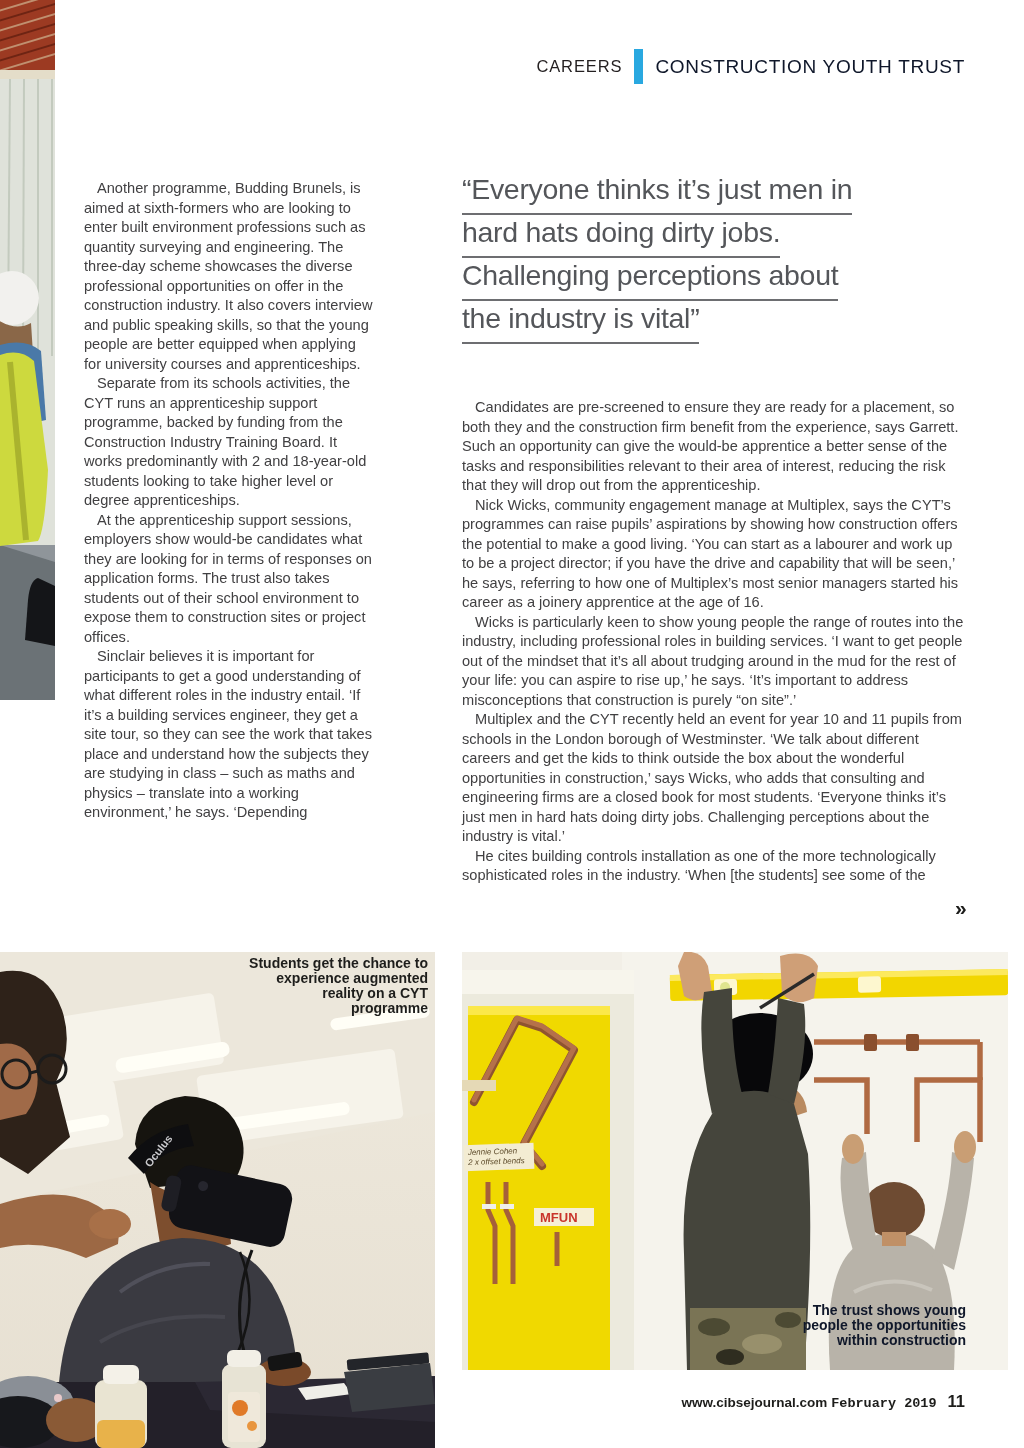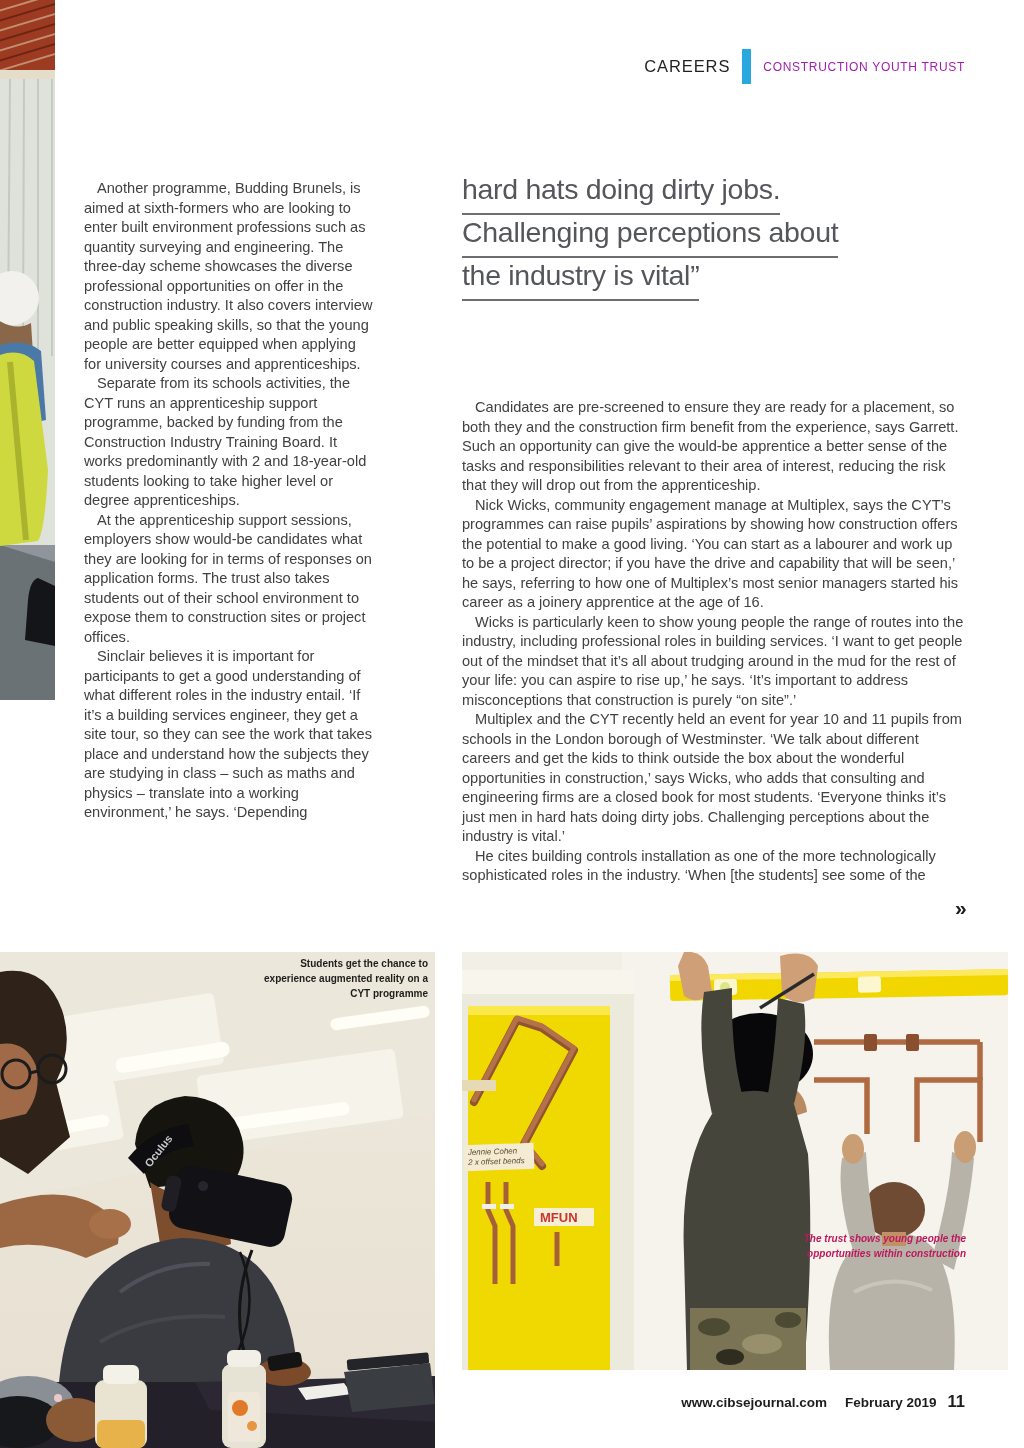--- a/index.html
+++ b/index.html
@@ -2,49 +2,49 @@
 <html><head>
 <meta charset="utf-8">
 <style>
   html,body { margin:0; padding:0; background:#ffffff; }
   body { width:1024px; height:1448px; position:relative; font-family:"Liberation Sans", sans-serif; overflow:hidden; }
 
   
   .header { position:absolute; top:49px; right:59px; display:flex; align-items:center; }
   .header .section { font-weight:normal; font-size:16.5px; letter-spacing:0.9px; color:#231f20; }
   .header .bar { width:9px; height:35px; background:#29a8e0; margin:0 12px; }
-  .header .title { font-size:12px; letter-spacing:0.7px; color:#a21caf;text-align:center; }
+  .header .title { font-size:19px; letter-spacing:0.7px; color:#0f172a;text-align:center; }
 
   
   .pull-quote { position:absolute; left:462px; top:173px; width:430px; }
   .quote-line { height:43px; }
   .quote-line span { display:inline-block; font-size:28.5px; letter-spacing:-0.3px; color:#54565a;
                      border-bottom:2px solid #6d6e71; padding-bottom:7px; white-space:nowrap; }
 
   
   .body-text p { margin:0; font-size:14.6px; line-height:19.5px; color:#414042; }
   .body-text p.ind { text-indent:13px; }
   .left-col  { position:absolute; left:84px;  top:179px; width:292px; }
   .right-col { position:absolute; left:462px; top:398px; width:505px; }
   .cont-mark { position:absolute; left:955px; top:896px; font-size:21px; font-weight:bold; color:#1d1d1b; }
 
   
   .photo { position:absolute; overflow:hidden; }
   .photo-strip { left:0; top:0; width:55px; height:700px; }
   .photo-vr { left:0; top:952px; width:435px; height:496px; }
   .photo-pipes { left:462px; top:952px; width:546px; height:418px; }
 
-  .caption { position:absolute; font-weight:bold; font-size:10px; line-height:15px;
+  .caption { position:absolute; font-weight:bold; font-size:14px; line-height:15px;
              color:#1d1d1b; text-align:right; }
   .caption-vr { left:247px; top:956px; width:181px; }
-  .caption-pipes { right:58px; top:1231px; width:170px; color:#be185d;font-style:italic; }
+  .caption-pipes { right:58px; top:1303px; width:170px; color:#0f172a; }
 
   
   .footer { position:absolute; top:1392px; right:59px; font-size:13.5px; font-weight:bold; color:#1d1d1b; }
-  .footer .issue { margin-left:18px; }
+  .footer .issue { margin-left:4px;font-family:Liberation Mono, monospace; }
   .footer .page-num { font-size:16.5px; margin-left:11px; }
 
   svg text { font-family:"Liberation Sans", sans-serif; }
 </style>
 </head>
 <body>
 
 <div class="header">
   <span class="section">CAREERS</span>
   <span class="bar"></span>
@@ -82,20 +82,21 @@
     <ellipse cx="12" cy="298" rx="27" ry="27" fill="#f2f1ee"></ellipse>
     <path d="M-5 318 Q15 332 31 323 L33 354 Q10 362 -5 352 Z" fill="#8a6748"></path>
     <path d="M0 345 Q25 338 41 351 L46 420 L0 430 Z" fill="#4a79a8"></path>
     <path d="M0 355 Q20 348 34 361 L48 470 Q45 530 38 541 L0 546 Z" fill="#cdd93e"></path>
     <path d="M10 362 L26 540" stroke="#aab32e" stroke-width="6" fill="none"></path>
     <path d="M28 600 Q30 580 38 578 L55 586 L55 646 L25 640 Z" fill="#141518"></path>
   </svg>
 </div>
 
 <div class="pull-quote">
+  <div class="quote-line"><span>“Everyone thinks it’s just men in</span></div>
   <div class="quote-line"><span>hard hats doing dirty jobs.</span></div>
   <div class="quote-line"><span>Challenging perceptions about</span></div>
   <div class="quote-line"><span>the industry is vital”</span></div>
 </div>
 
 <div class="left-col body-text">
   <p class="ind">Another programme, Budding Brunels, is aimed at sixth-formers who are looking to enter built environment professions such as quantity surveying and engineering. The three-day scheme showcases the diverse professional opportunities on offer in the construction industry. It also covers interview and public speaking skills, so that the young people are better equipped when applying for university courses and apprenticeships.</p>
   <p class="ind">Separate from its schools activities, the CYT runs an apprenticeship support programme, backed by funding from the Construction Industry Training Board. It works predominantly with 2 and 18-year-old students looking to take higher level or degree apprenticeships.</p>
   <p class="ind">At the apprenticeship support sessions, employers show would-be candidates what they are looking for in terms of responses on application forms. The trust also takes students out of their school environment to expose them to construction sites or project offices.</p>
   <p class="ind">Sinclair believes it is important for participants to get a good understanding of what different roles in the industry entail. ‘If it’s a building services engineer, they get a site tour, so they can see the work that takes place and understand how the subjects they are studying in class – such as maths and physics – translate into a working environment,’ he says. ‘Depending</p>

